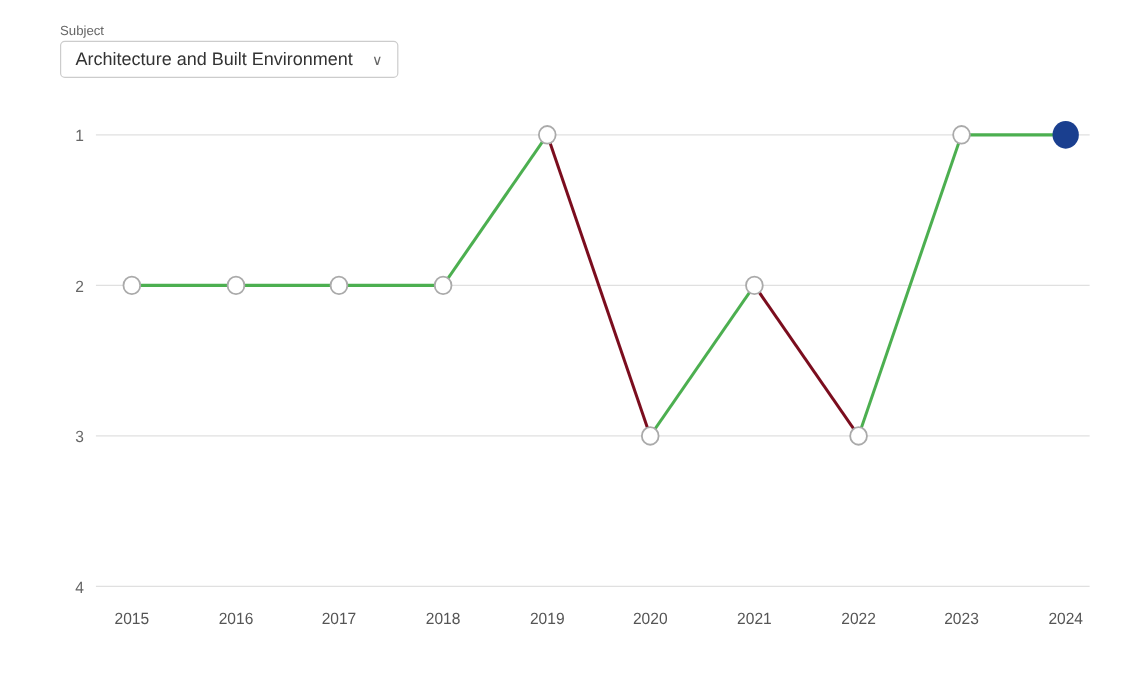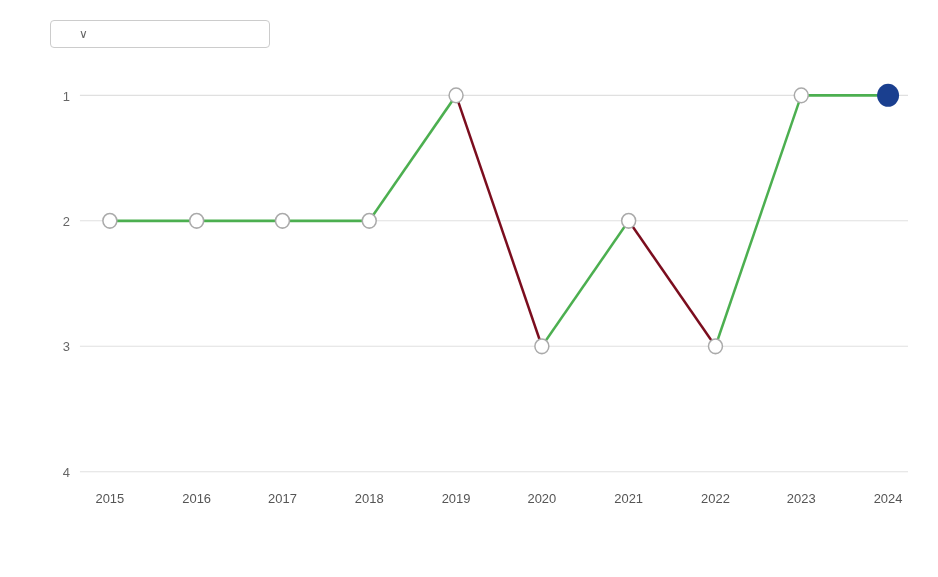--- a/index.html
+++ b/index.html
@@ -61,21 +61,23 @@
     .year-label {
       font-size: 13px;
       fill: #555;
       text-anchor: middle;
     }
   </style>
 </head>
 <body>
 
 <div class="container">
+  <div class="subject-label">Subject</div>
   <div class="dropdown">
+    <span>Architecture and Built Environment</span>
     <span class="dropdown-arrow">∨</span>
   </div>
 
   <div class="chart-area">
     <svg class="chart-svg" viewBox="0 0 870 440" preserveAspectRatio="none">
 
       <line class="grid-line" x1="30" y1="30" x2="860" y2="30"></line>
       <line class="grid-line" x1="30" y1="150" x2="860" y2="150"></line>
       <line class="grid-line" x1="30" y1="270" x2="860" y2="270"></line>
       <line class="grid-line" x1="30" y1="390" x2="860" y2="390"></line>

